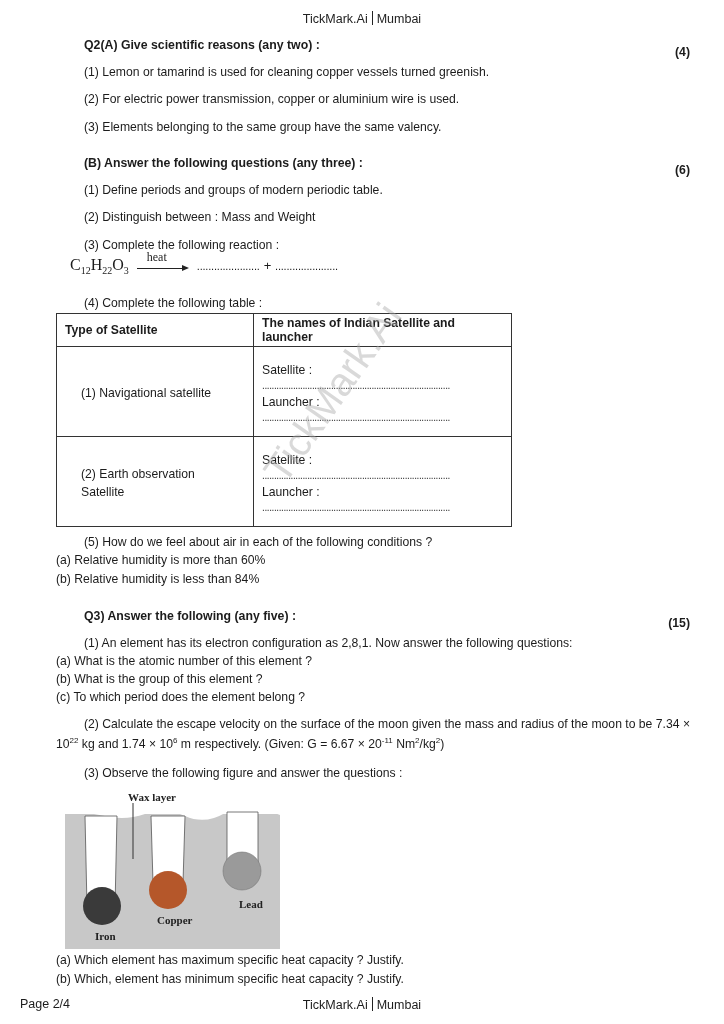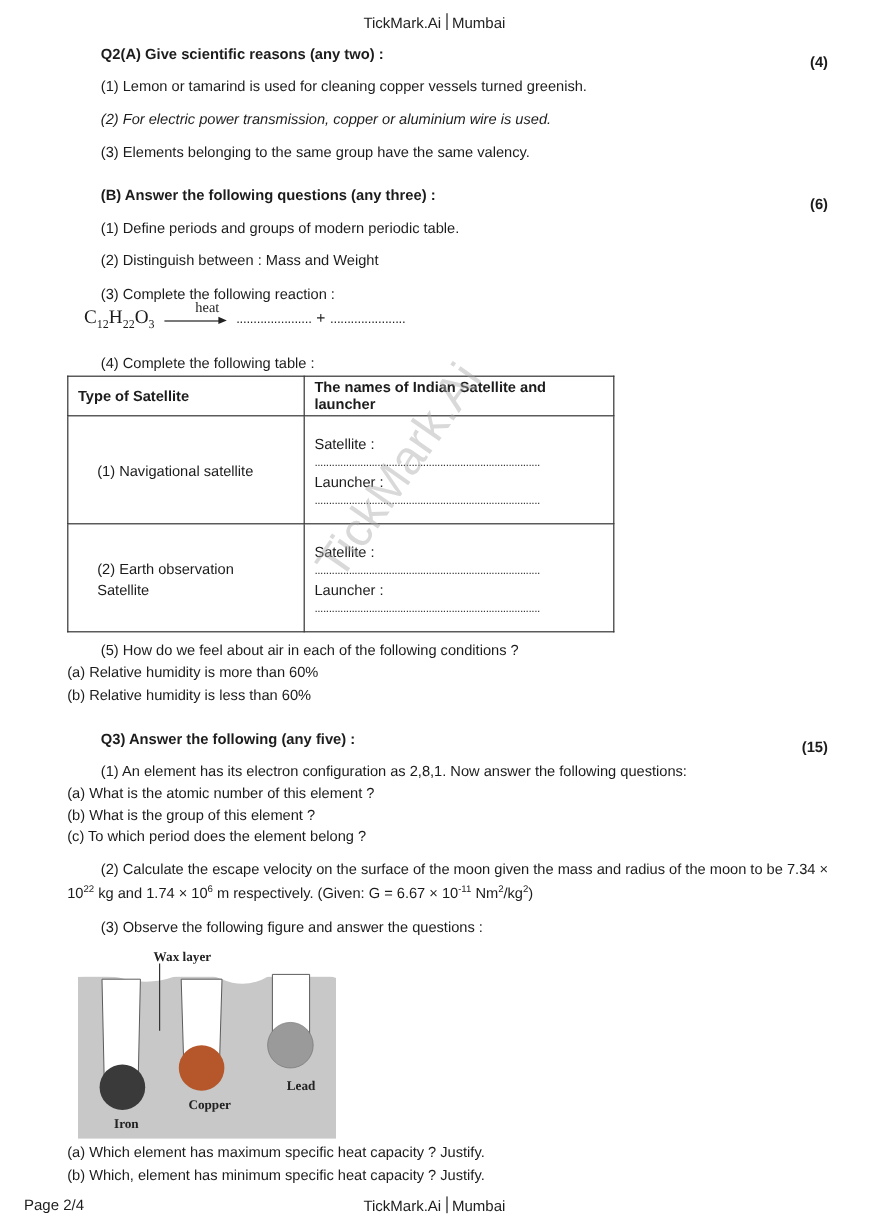--- a/index.html
+++ b/index.html
@@ -12,21 +12,21 @@
   .marks { right:34px; font-weight:bold; font-size:12.3px; }
   .line { left:36px; white-space:nowrap;margin-left:48px; }
   .sub { left:56px; white-space:nowrap; }
   .cont { left:56px; white-space:nowrap; }
   .formula { left:70px; top:256px; font-family:"Liberation Serif", serif; font-size:16px; white-space:nowrap; }
   .formula sub { font-size:10px; }
   .arrow { display:inline-block; position:relative; width:52px; height:14px; margin:0 4px; vertical-align:middle; }
   .arrow .shaft { position:absolute; left:0; right:5px; top:9px; height:1px; background:#222; }
   .arrow .head { position:absolute; right:0; top:6px; width:0; height:0; border-left:7px solid #222;
                  border-top:3.5px solid transparent; border-bottom:3.5px solid transparent; }
-  .arrow .lbl { position:absolute; top:-9px; left:26px; font-size:12px; }
+  .arrow .lbl { position:absolute; top:-9px; left:10px; font-size:12px; }
   .dots { font-family:"Liberation Sans", sans-serif; font-size:11px; letter-spacing:-0.2px; }
   table.sat { position:absolute; left:56px; top:313px; width:456px; border-collapse:collapse; font-size:12.2px; }
   table.sat td, table.sat th { border:1.3px solid #333; text-align:left; vertical-align:middle; padding:0 8px; }
   table.sat th { font-weight:bold; height:32px; }
   table.sat td.c1 { width:164px;padding-left:24px; }
   table.sat td.r { height:87px; padding-top:2px; }
   .fill-line { display:block; color:#333; font-size:10px; letter-spacing:-0.4px; line-height:14px; overflow:hidden; white-space:nowrap; }
   .cell-lbl { display:block; line-height:18px; }
   .watermark { left:255px; top:465px; font-size:40px; color:rgba(170,170,170,0.45);
                transform:rotate(-55deg); transform-origin:left top; white-space:nowrap; pointer-events:none; }
@@ -38,21 +38,21 @@
 </head>
 <body>
 
 <div class="abs header">
   <span>TickMark.Ai</span><span class="sep"></span><span>Mumbai</span>
 </div>
 
 <div class="abs line qhead" style="top:38px;">Q2(A) Give scientific reasons (any two) :</div>
 <div class="abs marks" style="top:45px;">(4)</div>
 <div class="abs line" style="top:65px;">(1) Lemon or tamarind is used for cleaning copper vessels turned greenish.</div>
-<div class="abs line" style="top:92px;font-style:italic;">(2) For electric power transmission, copper or aluminium wire is used.</div>
+<div class="abs line" style="top:92px;">(2) For electric power transmission, copper or aluminium wire is used.</div>
 <div class="abs line" style="top:120px;">(3) Elements belonging to the same group have the same valency.</div>
 
 <div class="abs line qhead" style="top:156px;">(B) Answer the following questions (any three) :</div>
 <div class="abs marks" style="top:163px;">(6)</div>
 <div class="abs line" style="top:183px;">(1) Define periods and groups of modern periodic table.</div>
 <div class="abs line" style="top:210px;">(2) Distinguish between : Mass and Weight</div>
 <div class="abs line" style="top:238px;">(3) Complete the following reaction :</div>
 
 <div class="abs formula">
   <span><span>C</span><sub>12</sub><span>H</span><sub>22</sub><span>O</span><sub>3</sub></span>
@@ -92,34 +92,34 @@
       <span class="fill-line" style="width:210px;">...............................................................................</span>
       <span class="cell-lbl">Launcher :</span>
       <span class="fill-line" style="width:202px;">...............................................................................</span>
     </td>
   </tr>
 </tbody>
   </table>
 
 <div class="abs line" style="top:535px;">(5) How do we feel about air in each of the following conditions ?</div>
 <div class="abs sub" style="top:553px;">(a) Relative humidity is more than 60%</div>
-<div class="abs sub" style="top:572px;">(b) Relative humidity is less than 60%</div>
+<div class="abs sub" style="top:572px;">(b) Relative humidity is less than 84%</div>
 
 <div class="abs watermark">TickMark.Ai</div>
 
 <div class="abs line qhead" style="top:609px;">Q3) Answer the following (any five) :</div>
 <div class="abs marks" style="top:616px;">(15)</div>
 <div class="abs line" style="top:636px;">(1) An element has its electron configuration as 2,8,1. Now answer the following questions:</div>
 <div class="abs sub" style="top:654px;">(a) What is the atomic number of this element ?</div>
 <div class="abs sub" style="top:672px;">(b) What is the group of this element ?</div>
 <div class="abs sub" style="top:690px;">(c) To which period does the element belong ?</div>
 
 <div class="abs line" style="top:717px;">(2) Calculate the escape velocity on the surface of the moon given the mass and radius of the moon to be 7.34 ×</div>
 <div class="abs cont" style="top:736px;">
-  <span>10</span><sup>22</sup><span> kg and 1.74 × 10</span><sup>6</sup><span> m respectively. (Given: G = 6.67 × 10</span><sup>-11</sup><span> Nm</span><sup>2</sup><span>/kg</span><sup>2</sup><span>)</span>
+  <span>10</span><sup>22</sup><span> kg and 1.74 × 10</span><sup>6</sup><span> m respectively. (Given: G = 6.67 × 20</span><sup>-11</sup><span> Nm</span><sup>2</sup><span>/kg</span><sup>2</sup><span>)</span>
 </div>
 
 <div class="abs line" style="top:766px;">(3) Observe the following figure and answer the questions :</div>
 
 <svg class="abs figure" viewBox="0 0 215 160">
   <rect x="0" y="25" width="215" height="135" fill="#c8c8c8"></rect>
   <path d="M0,25 Q20,22 40,27 T80,25 T120,27 T160,24 T215,26 L215,20 L0,20 Z" fill="#ffffff"></path>
 
   <path d="M20,27 L22,118 Q35,130 50,118 L52,27 Z" fill="#ffffff" stroke="#555" stroke-width="0.8"></path>
 

